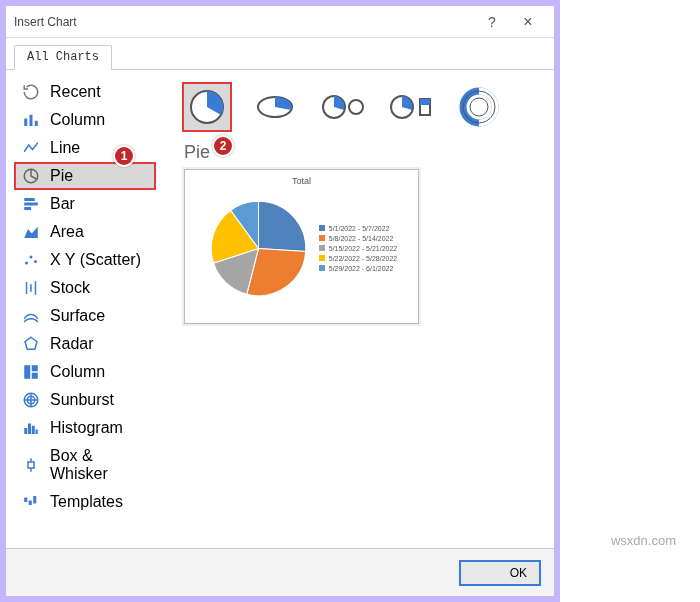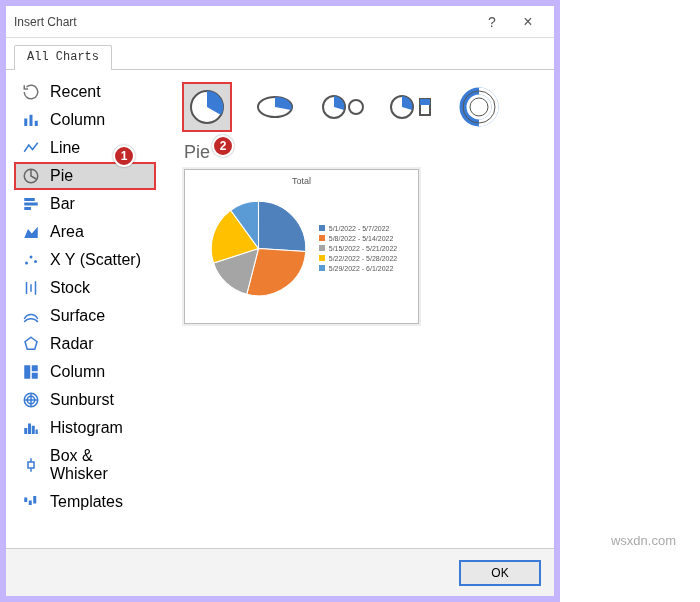--- a/index.html
+++ b/index.html
@@ -32,21 +32,21 @@
 .preview-wrap { border: 1px solid #bbb; width: 235px; height: 155px; margin-left: 8px; background: #fff; padding: 6px 6px; position: relative; box-shadow: 0 0 0 2px #eee; }
 .preview-title { text-align: center; font-size: 9px; color: #555; margin-bottom: 2px; }
 .preview-body { display: flex; align-items: center; justify-content: center; gap: 8px; height: 120px; }
 .pie { width: 105px; height: 105px; }
 .legend { display: flex; flex-direction: column; gap: 3px; font-size: 7px; color: #555; }
 .legend-item { display: flex; align-items: center; gap: 4px; }
 .legend-sw { width: 6px; height: 6px; }
 
 .footer { height: 48px; border-top: 1px solid #ccc; display: flex; justify-content: flex-end; align-items: center; gap: 10px; padding: 0 14px; background: #f3f3f3; }
 .btn { min-width: 80px; padding: 4px 12px; font-size: 12px; border: 1px solid #999; background: #e8e8e8; cursor: pointer; }
-.btn.ok { border: 1px solid #3a7bd5; box-shadow: 0 0 0 1px #3a7bd5; }
+.btn.ok { border: 1px solid #3a7bd5; box-shadow: 0 0 0 1px #3a7bd5; text-align: right; }
 
 .marker { position: absolute; width: 22px; height: 22px; border-radius: 50%; background: #c32828; color: #fff; font-size: 12px; font-weight: bold; display: flex; align-items: center; justify-content: center; border: 2px solid #fff; box-shadow: 0 0 2px rgba(0,0,0,.4); z-index: 10; }
 .marker.m1 { left: 113px; top: 145px; }
 .marker.m2 { left: 212px; top: 135px; }
 
 .watermark { position: absolute; right: 24px; bottom: 54px; font-size: 13px; color: #aaa; }
 </style>
 </head>
 <body>
 

